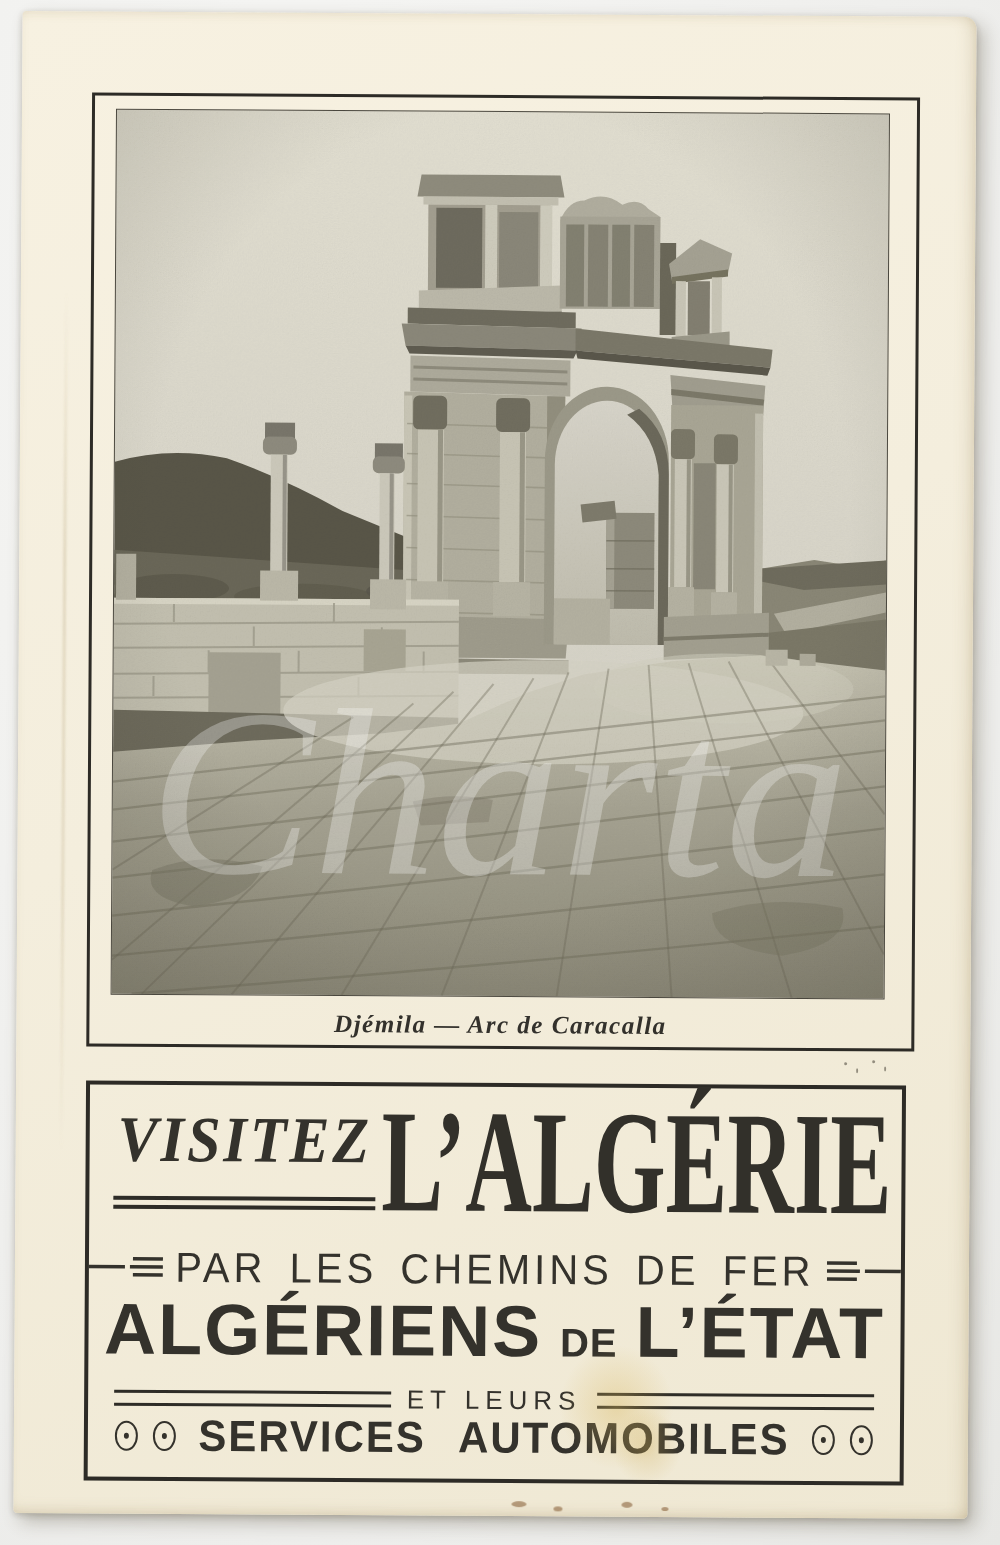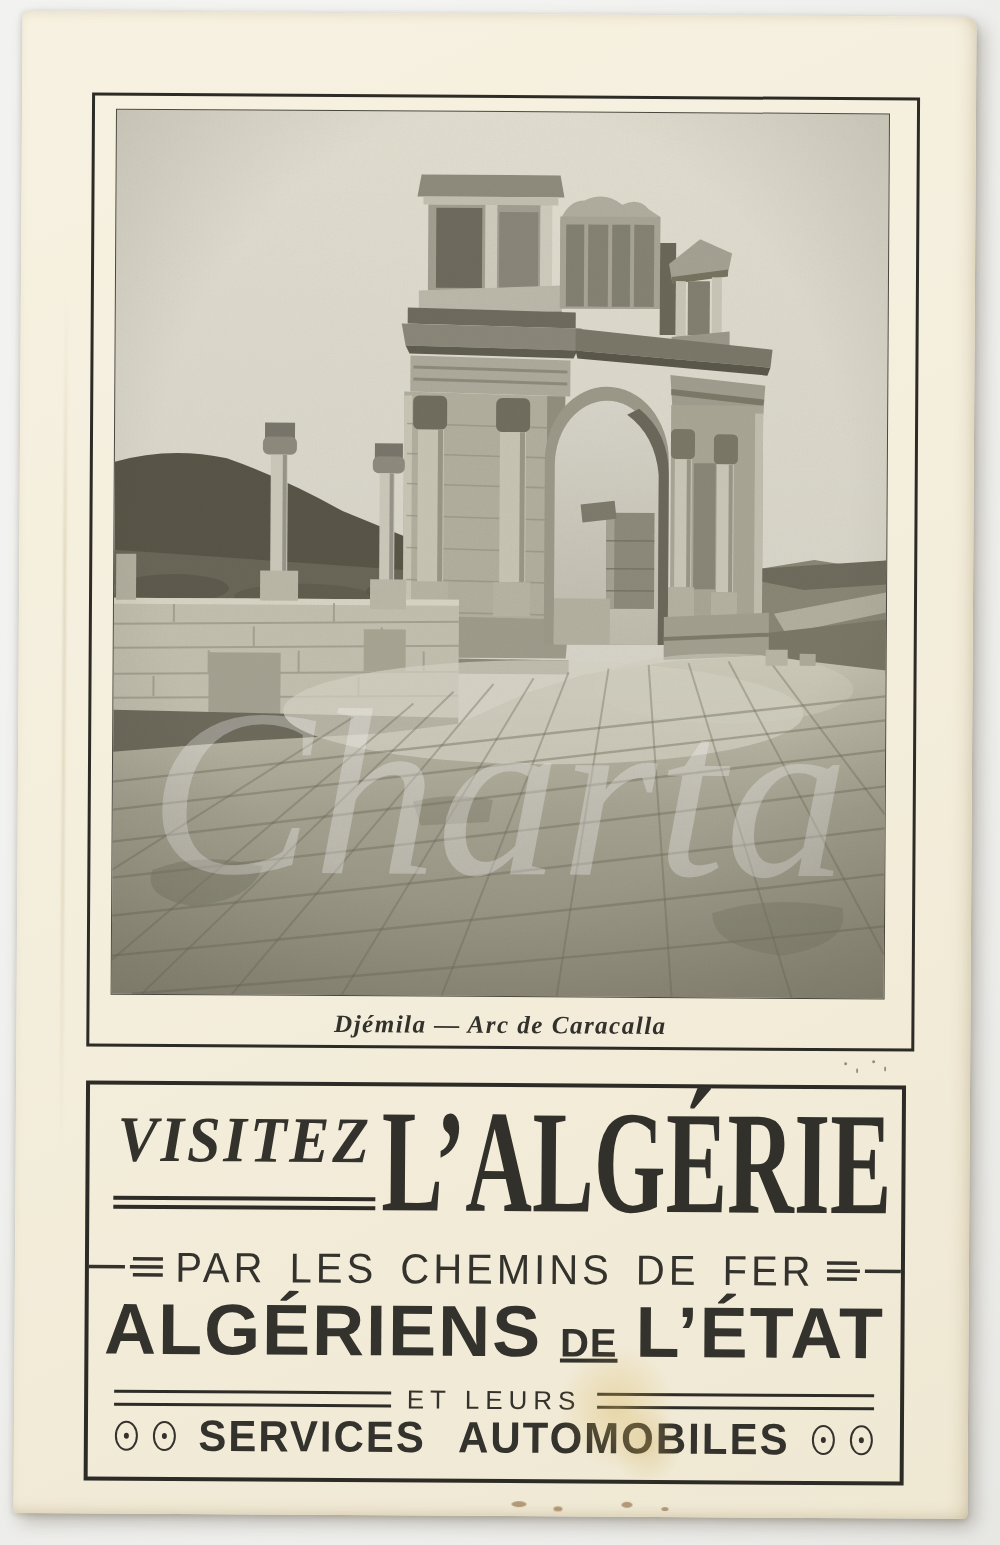--- a/index.html
+++ b/index.html
@@ -33,21 +33,21 @@
     font:700 120px/1 "Liberation Serif", serif;color:#32302a;letter-spacing:0;
     transform:scale(.77,1.22);transform-origin:top left;white-space:nowrap;}
   .row2{position:absolute;left:0;top:162px;width:100%;display:flex;align-items:center;
     justify-content:center;gap:12px;}
   .row2 .txt{font:400 40px/1 "Liberation Sans", sans-serif;letter-spacing:4px;
     word-spacing:8px;color:#34322c;transform:scaleY(1.05);white-space:nowrap;}
   .orn{flex:none;}
   .row3{position:absolute;left:0;top:208px;width:100%;display:flex;align-items:baseline;
     justify-content:center;gap:18px;white-space:nowrap;}
   .row3 .big{font:700 72px/1 "Liberation Sans", sans-serif;letter-spacing:2px;color:#34322c;}
-  .row3 .small{font:700 40px/1 "Liberation Sans", sans-serif;letter-spacing:1px;color:#34322c;text-decoration:underline;}
+  .row3 .small{font:700 40px/1 "Liberation Sans", sans-serif;letter-spacing:1px;color:#34322c;}
   .row4{position:absolute;left:26px;right:26px;top:300px;display:flex;align-items:center;
     justify-content:center;gap:16px;}
   .row4 .dbl{flex:1;height:10px;border-top:3px solid #2e2c27;border-bottom:3px solid #2e2c27;}
   .row4 .txt{font:400 26px/1 "Liberation Sans", sans-serif;letter-spacing:6px;color:#34322c;
     white-space:nowrap;}
   .row5{position:absolute;left:18px;right:18px;top:330px;display:flex;align-items:center;
     justify-content:center;gap:22px;}
   .row5 .txt{font:700 42px/1 "Liberation Sans", sans-serif;letter-spacing:2px;
     word-spacing:20px;color:#34322c;white-space:nowrap;transform:scaleY(1.04);}
   .dots{display:flex;gap:15px;flex:none;}

